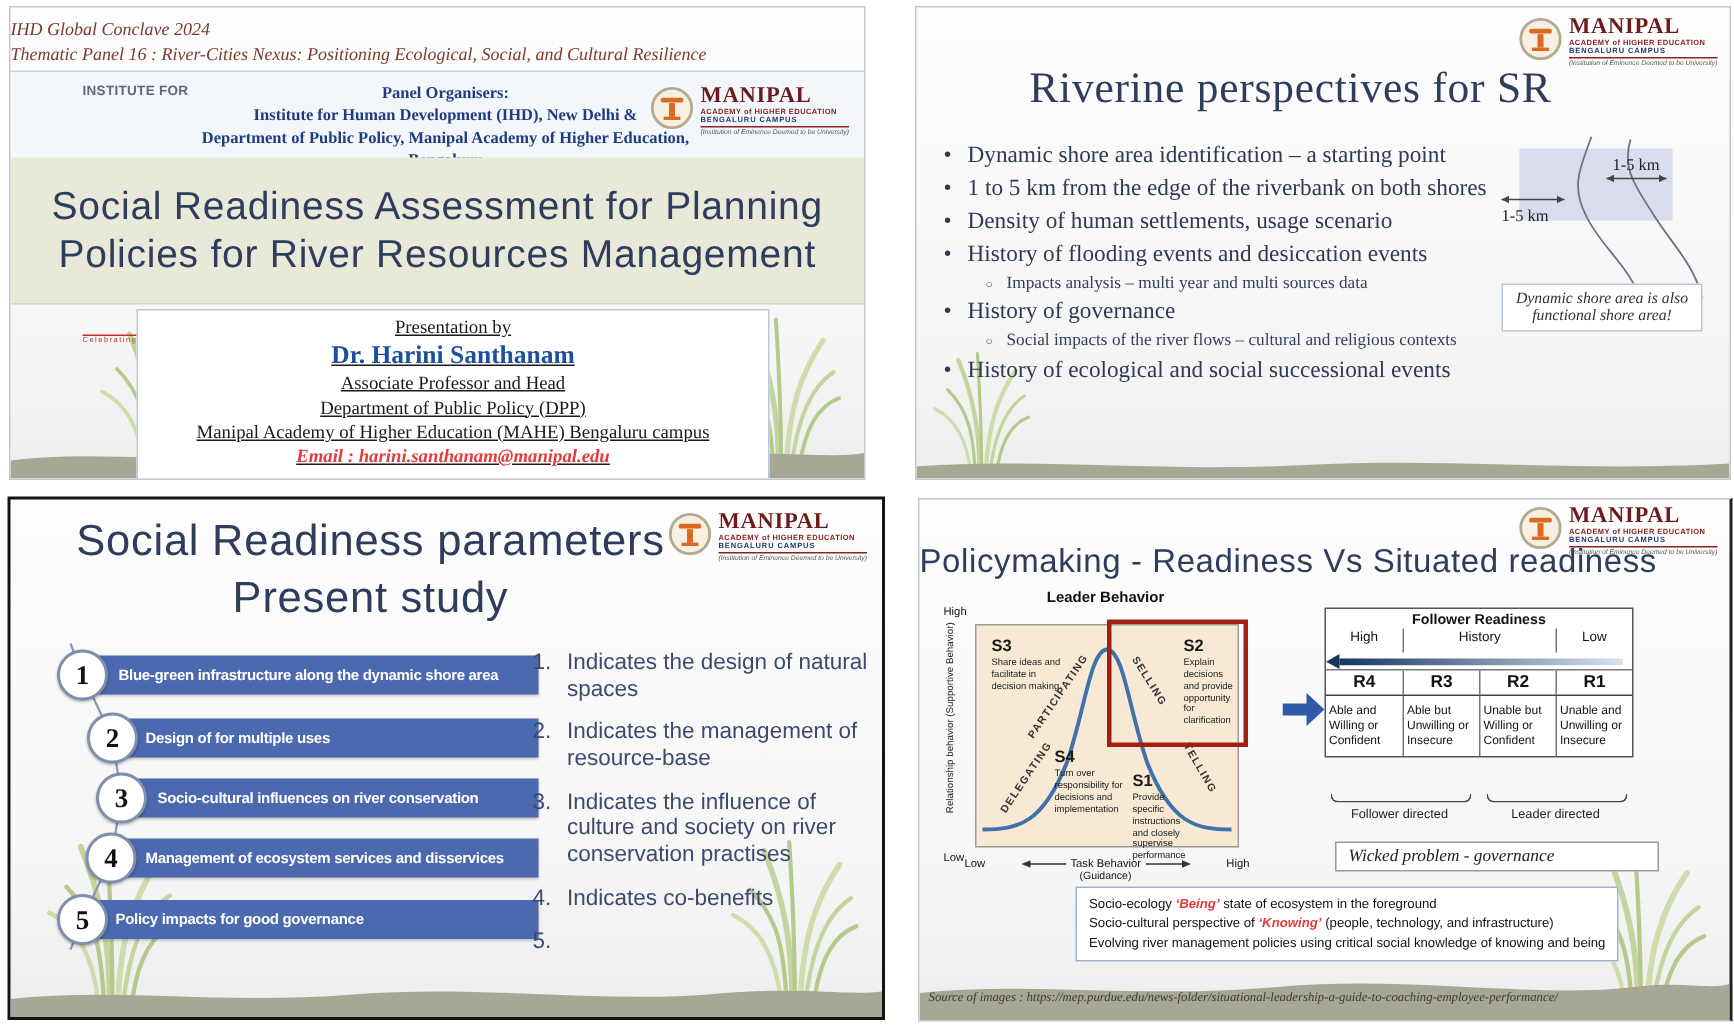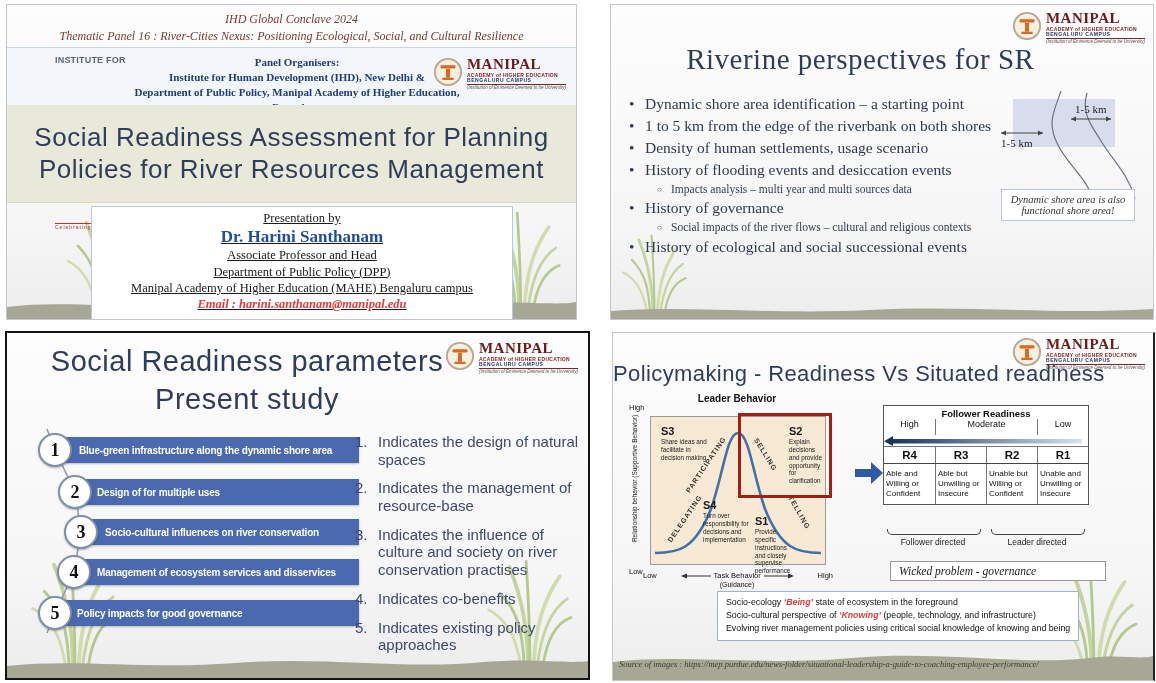--- a/index.html
+++ b/index.html
@@ -26,21 +26,21 @@
   .ihdlogo{position:absolute;display:flex;align-items:center;gap:4px;}
   .ihdtxt{display:flex;flex-direction:column;line-height:1;gap:46px;}
   .ihdline{font-size:9px;font-weight:bold;color:#5d6a74;letter-spacing:.2px;}
   .ihdred{font-size:5px;color:#c03028;letter-spacing:1px;margin-top:2px;border-top:1px solid #c03028;padding-top:1px;}
 
   
   .band{position:absolute;left:0;bottom:0;width:100%;z-index:1;}
   .grass{position:absolute;z-index:1;}
 
   
-  .s1-head{position:absolute;top:6px;left:0;width:100%;text-align:center;font-style:italic;
+  .s1-head{position:absolute;top:6px;left:0;width:100%;font-style:italic;
            color:#7a3b2e;font-size:12px;line-height:1.45;z-index:2;}
   .s1-orgband{position:absolute;top:42px;left:0;width:100%;height:58px;background:#f3f6fb;
               border-top:1px solid #c9d5e8;border-bottom:1px solid #c9d5e8;z-index:2;}
   .s1-org{position:absolute;top:7px;left:120px;width:340px;text-align:center;
           font-family:"Liberation Serif",serif;font-weight:bold;color:#1f3d7c;font-size:11px;line-height:1.35;}
   .s1-titleband{position:absolute;top:100px;left:0;width:100%;height:97px;background:var(--band_beige,#e9e9da);
                 border-bottom:1px solid #d8d8c6;display:flex;align-items:center;justify-content:center;z-index:2;}
   .s1-title{font-size:26px;line-height:1.2;text-align:center;max-width:520px;letter-spacing:.5px;
             color:var(--title_navy,#2e3d5c);}
   .s1-presbox{position:absolute;top:201px;left:84px;width:408px;background:#fff;border:1px solid #b9c7dd;
@@ -303,21 +303,20 @@
       <div class="pt">
           <span class="pt-num">3.</span>
           <span>Indicates the influence of culture and society on river conservation practises</span>
         </div>
       <div class="pt">
           <span class="pt-num">4.</span>
           <span>Indicates co-benefits</span>
         </div>
       <div class="pt">
           <span class="pt-num">5.</span>
-          <span>Indicates existing policy approaches</span>
         </div>
     </div>
 
     <svg class="grass" style="left:6px;bottom:12px;" width="120" height="115">
         <use href="#grass"></use>
       </svg>
     <svg class="grass" style="right:4px;bottom:12px;" width="112" height="112">
         <use href="#grass"></use>
       </svg>
     <svg class="band" height="26" viewBox="0 0 585 26" preserveAspectRatio="none">
@@ -389,21 +388,21 @@
     </div>
 
     <svg class="bigarrow" width="28" height="24">
       <polygon points="0,8 16,8 16,1 28,12 16,23 16,16 0,16" fill="#2e5aa8"></polygon>
     </svg>
 
     <div class="frt">
       <div class="frt-title">Follower Readiness</div>
       <div class="frt-levels">
         <div>High</div>
-        <div>Moderate</div>
+        <div>History</div>
         <div>Low</div>
       </div>
       <svg class="frt-arrow" width="200" height="10">
         <defs>
           <linearGradient id="ga" x1="0" y1="0" x2="1" y2="0">
             <stop offset="0" stop-color="#16365c"></stop>
               <stop offset="1" stop-color="#d9e2ef"></stop>
           </linearGradient>
         </defs>
         <rect x="9" y="3" width="189" height="4.5" fill="url(#ga)"></rect>

